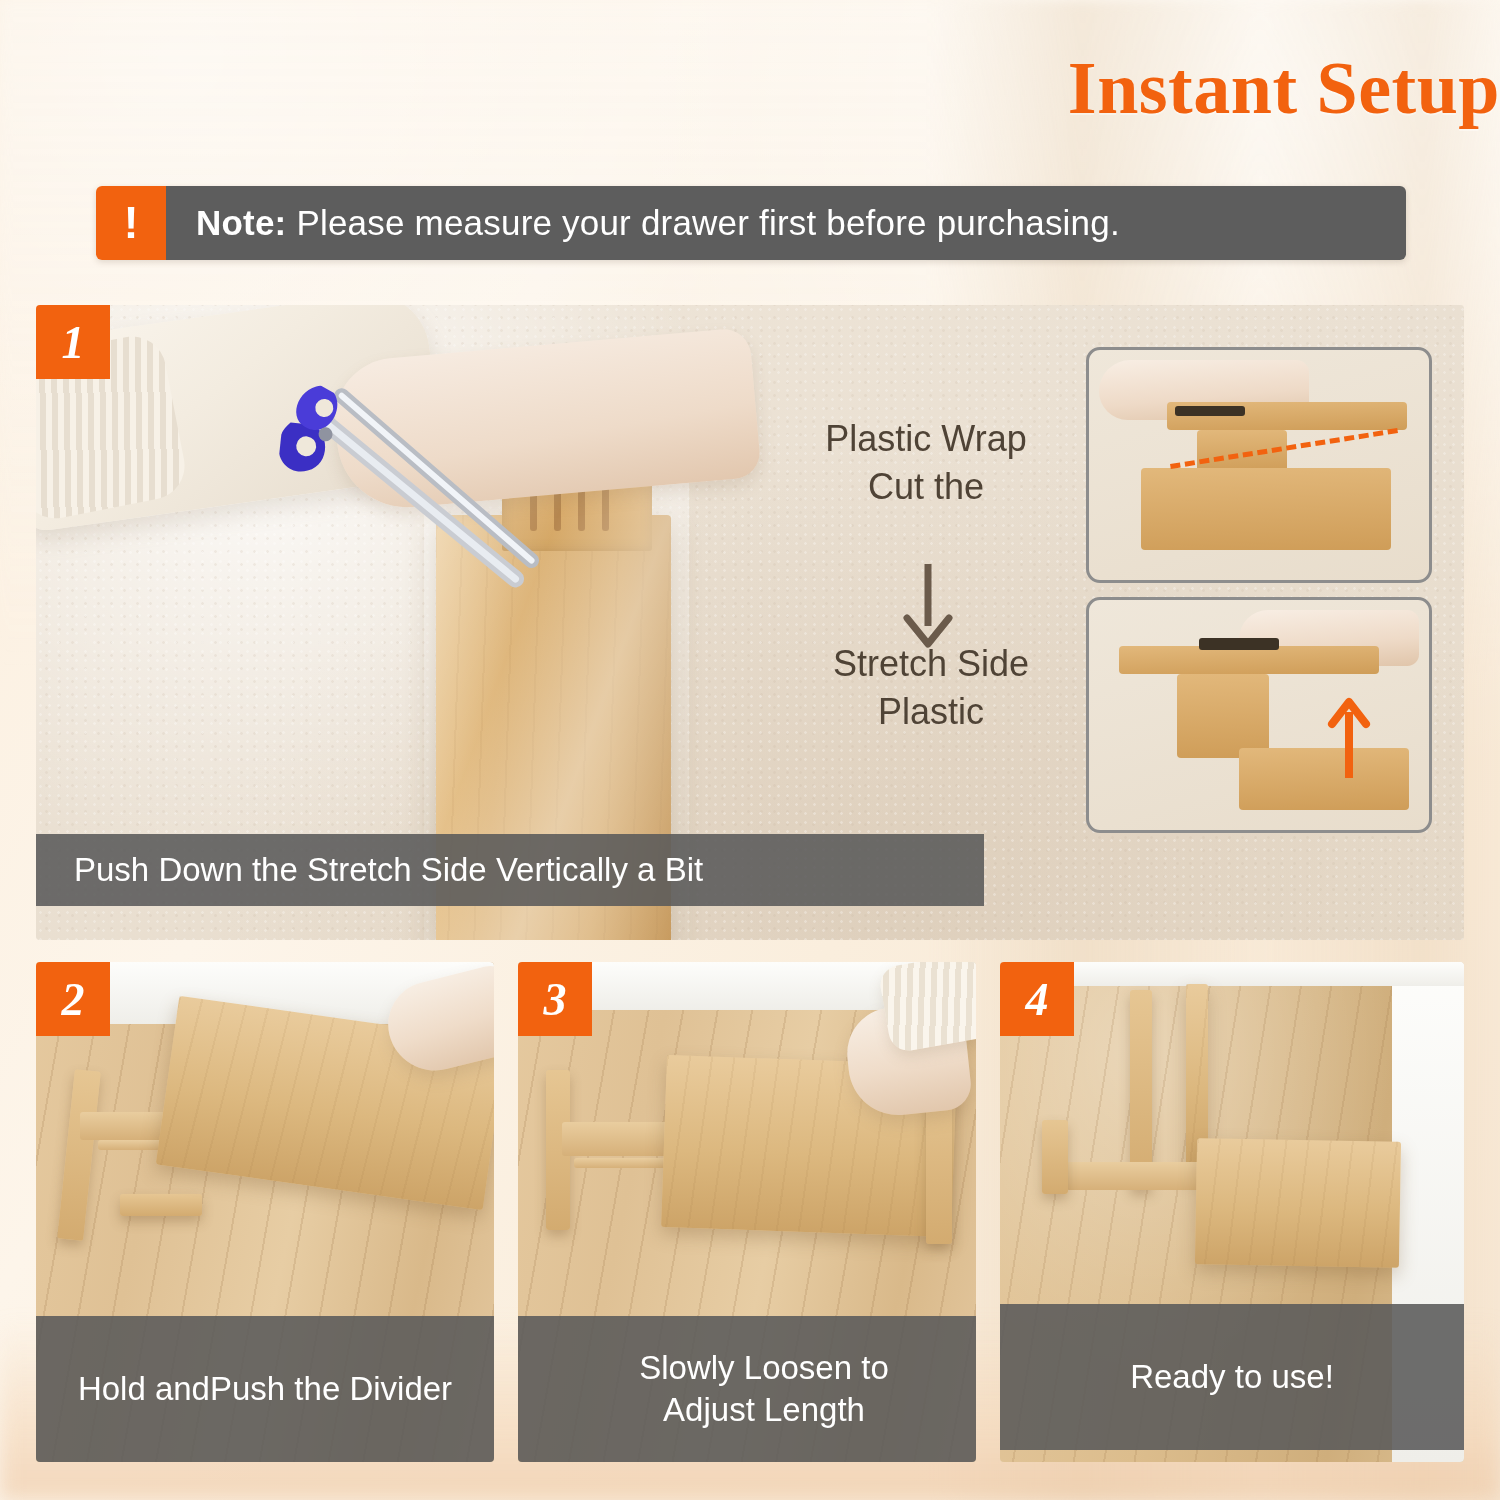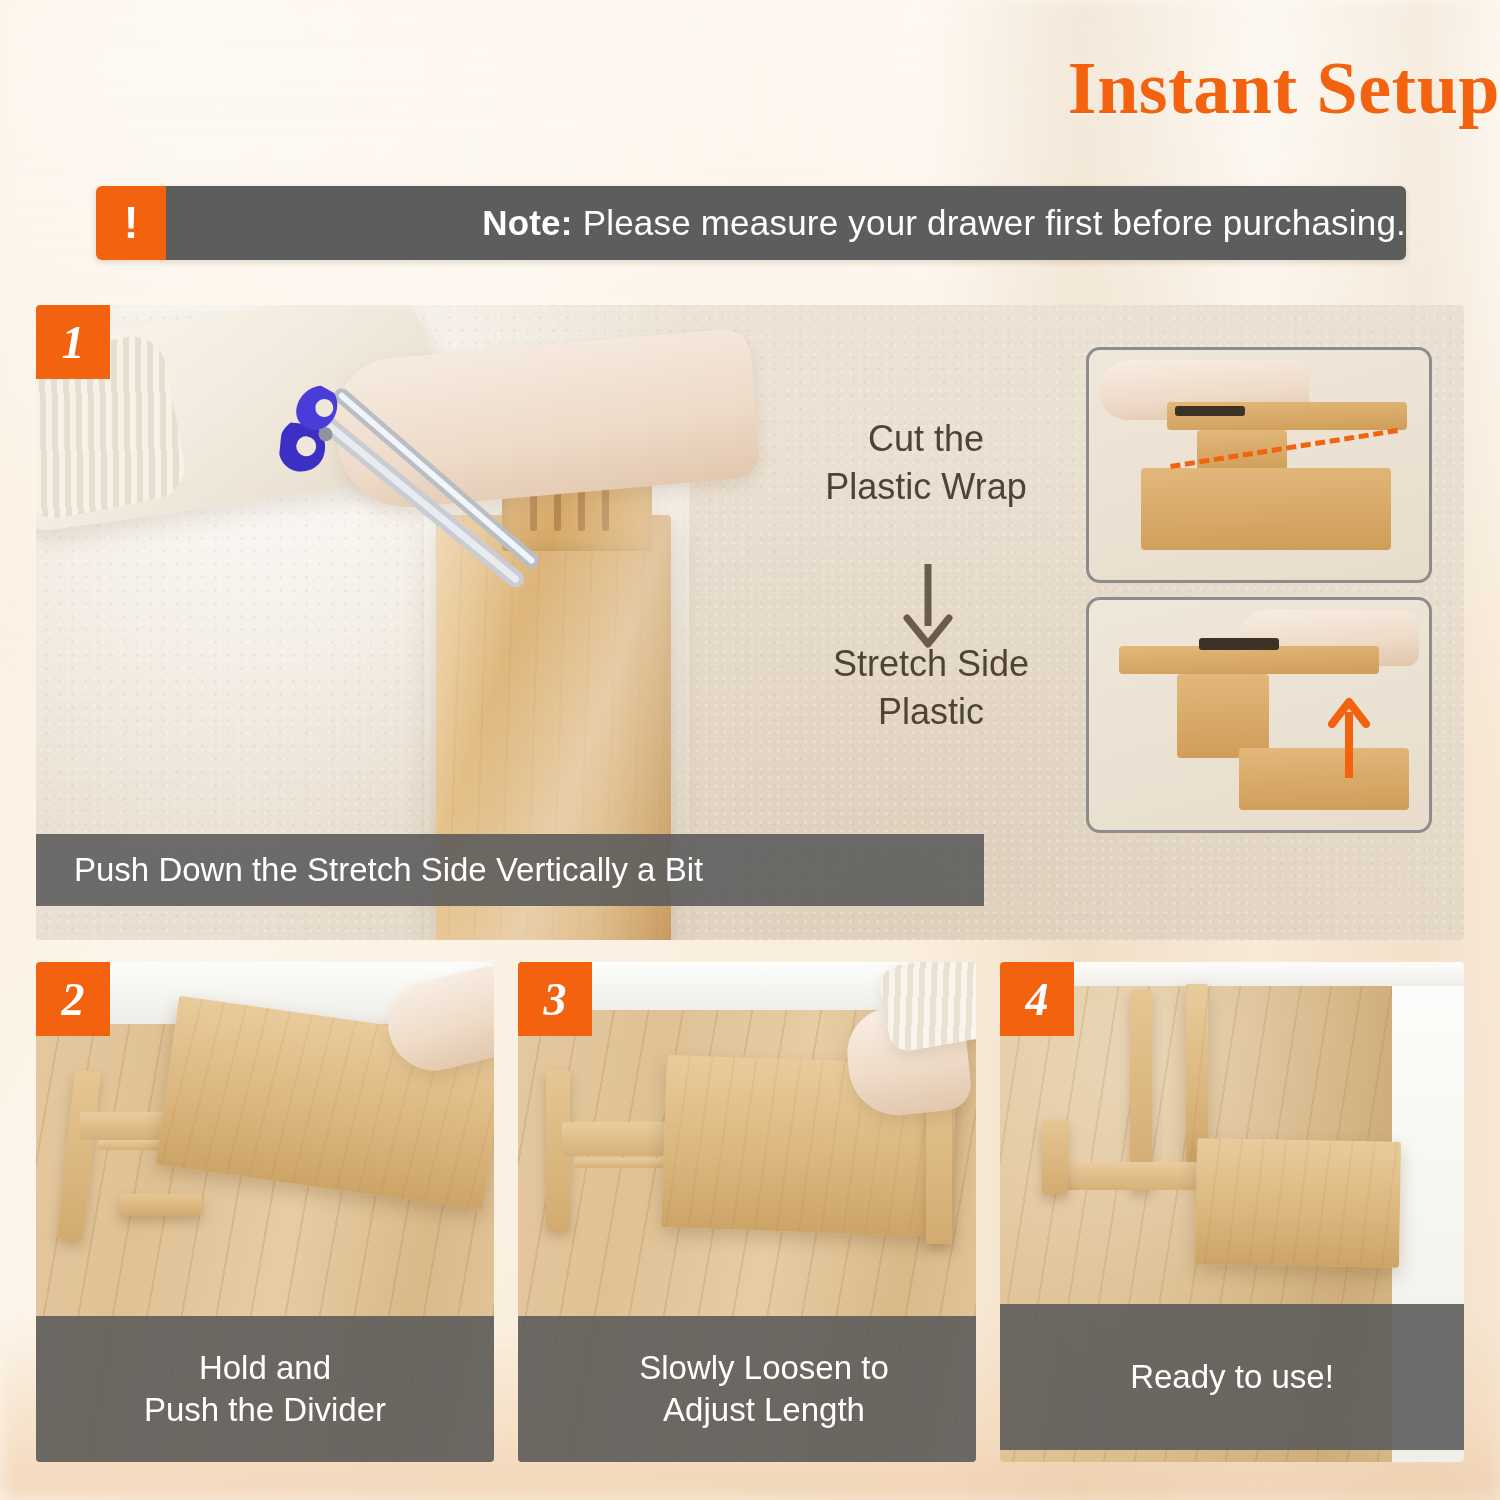--- a/index.html
+++ b/index.html
@@ -84,21 +84,20 @@
   }
   .note-text {
     flex: 1 1 auto;
     background: #5d5d5d;
     color: #ffffff;
     display: flex;
     align-items: center;
     padding-left: 30px;
     font-size: 35px;
     letter-spacing: 0.2px;
-    justify-content: flex-end;
   }
   .note-text b {
     font-weight: bold;
     margin-right: 10px;
   }
 
   
   .panel1 {
     position: absolute;
     left: 36px;
@@ -444,22 +443,22 @@
         <path d="M56 8 L262 152" stroke="#b9bdc4" stroke-width="15" stroke-linecap="round" fill="none"></path>
         <path d="M56 8 L262 152" stroke="#f1f4f8" stroke-width="6" stroke-linecap="round" fill="none"></path>
         <path d="M8 40 C-14 62 4 96 30 86 C52 78 48 46 30 40 Z" fill="#3b2fc4"></path>
         <path d="M34 0 C10 6 4 38 26 44 C48 50 60 20 48 6 Z" fill="#4a3cd8"></path>
         <circle cx="26" cy="62" r="10" fill="#efe8da"></circle>
         <circle cx="40" cy="22" r="9" fill="#efe8da"></circle>
         <circle cx="44" cy="48" r="7" fill="#8f93a0"></circle>
       </svg>
 
       <div class="mid-text" style="left:740px; top:110px; width:300px;">
+        <div>Plastic Wrap</div>
         <div>Cut the</div>
-        <div>Plastic Wrap</div>
       </div>
       <svg class="arrow-down" style="left:863px; top:255px; width:58px; height:90px;" viewBox="0 0 58 90">
         <path d="M29 4 L29 66" stroke="#6b5b4b" stroke-width="7" fill="none"></path>
         <path d="M8 58 L29 84 L50 58" stroke="#6b5b4b" stroke-width="7" fill="none" stroke-linejoin="round" stroke-linecap="round"></path>
       </svg>
       <div class="mid-text" style="left:740px; top:335px; width:310px;">
         <div>Stretch Side</div>
         <div>Plastic</div>
       </div>
 
@@ -497,21 +496,21 @@
     <div class="rail" style="left:44px; top:150px; width:110px; height:28px;"></div>
     <div class="rail" style="left:62px; top:178px; width:96px; height:10px;"></div>
     <div class="end-piece" style="left:84px; top:232px; width:82px; height:22px;"></div>
 
     <div class="plank" style="left:130px; top:56px; width:330px; height:170px; transform:rotate(8deg);">
       <div class="pg"></div>
     </div>
     <div class="hand-small" style="left:352px; top:14px; width:130px; height:90px; transform:rotate(-14deg);"></div>
 
     <div class="step-badge" style="left:0; top:0;">2</div>
-    <div class="caption" style="left:0; bottom:0; width:458px; height:146px; flex-direction:column;">
+    <div class="caption" style="left:0; bottom:0; width:458px; height:146px; ">
       <div>Hold and</div>
       <div>Push the Divider</div>
     </div>
   </div>
 
   <div class="panel p3">
     <div class="wood-floor"></div>
     <div class="drawer-wall" style="left:0; top:0; width:458px; height:48px;"></div>
 
     <div class="end-piece" style="left:28px; top:108px; width:24px; height:160px;"></div>

